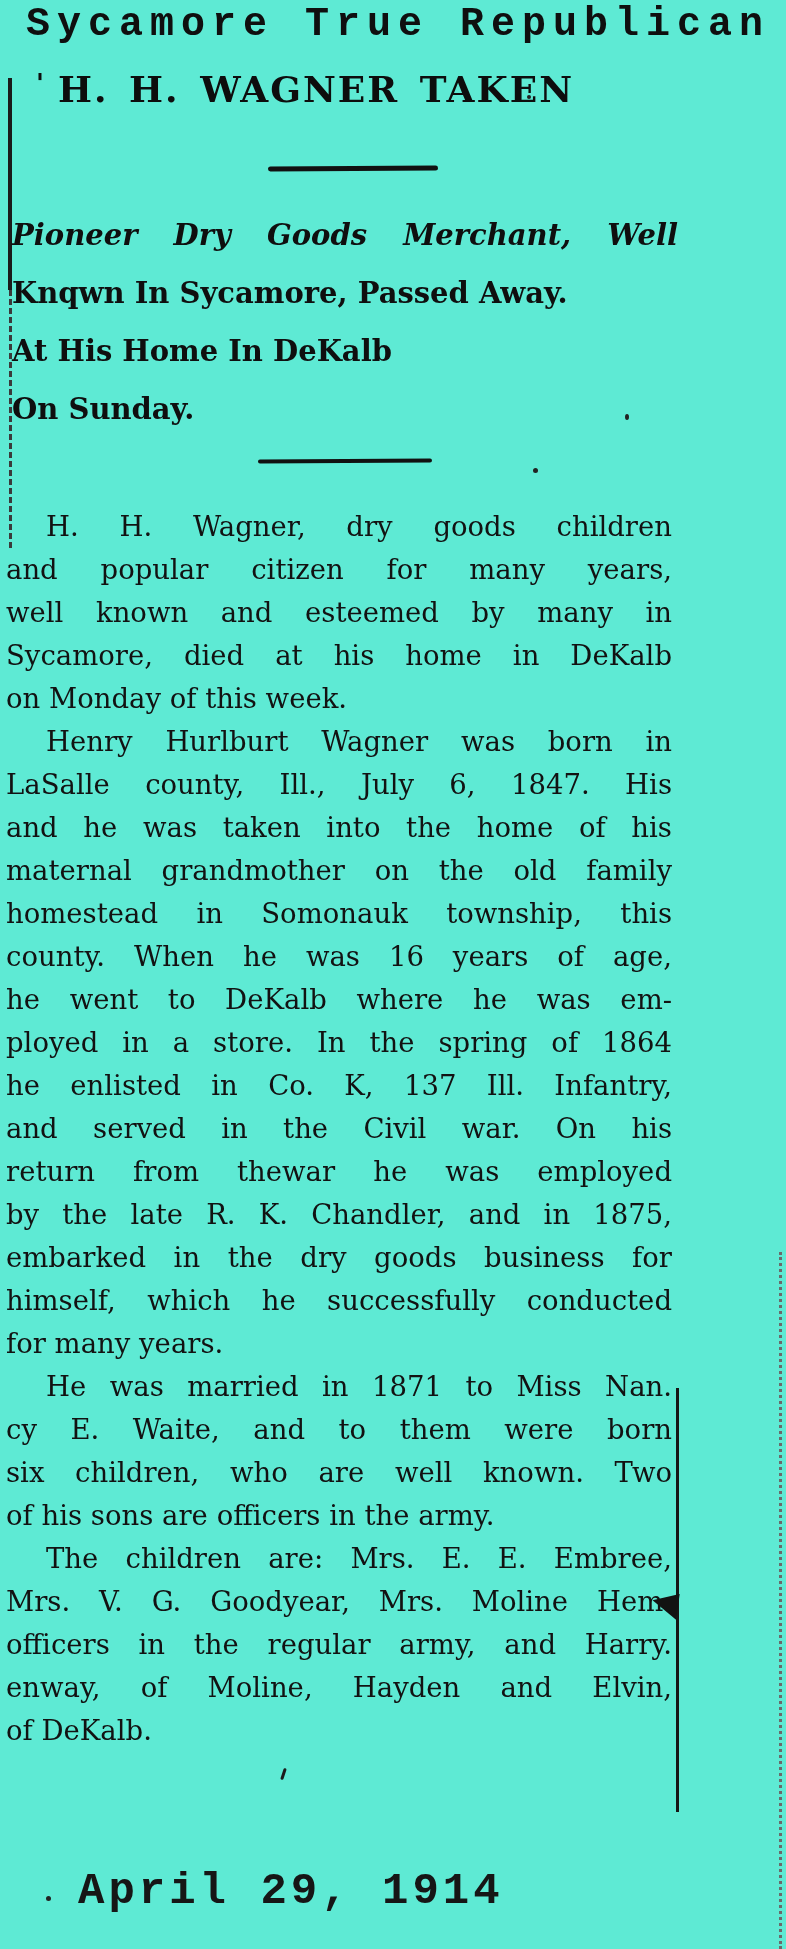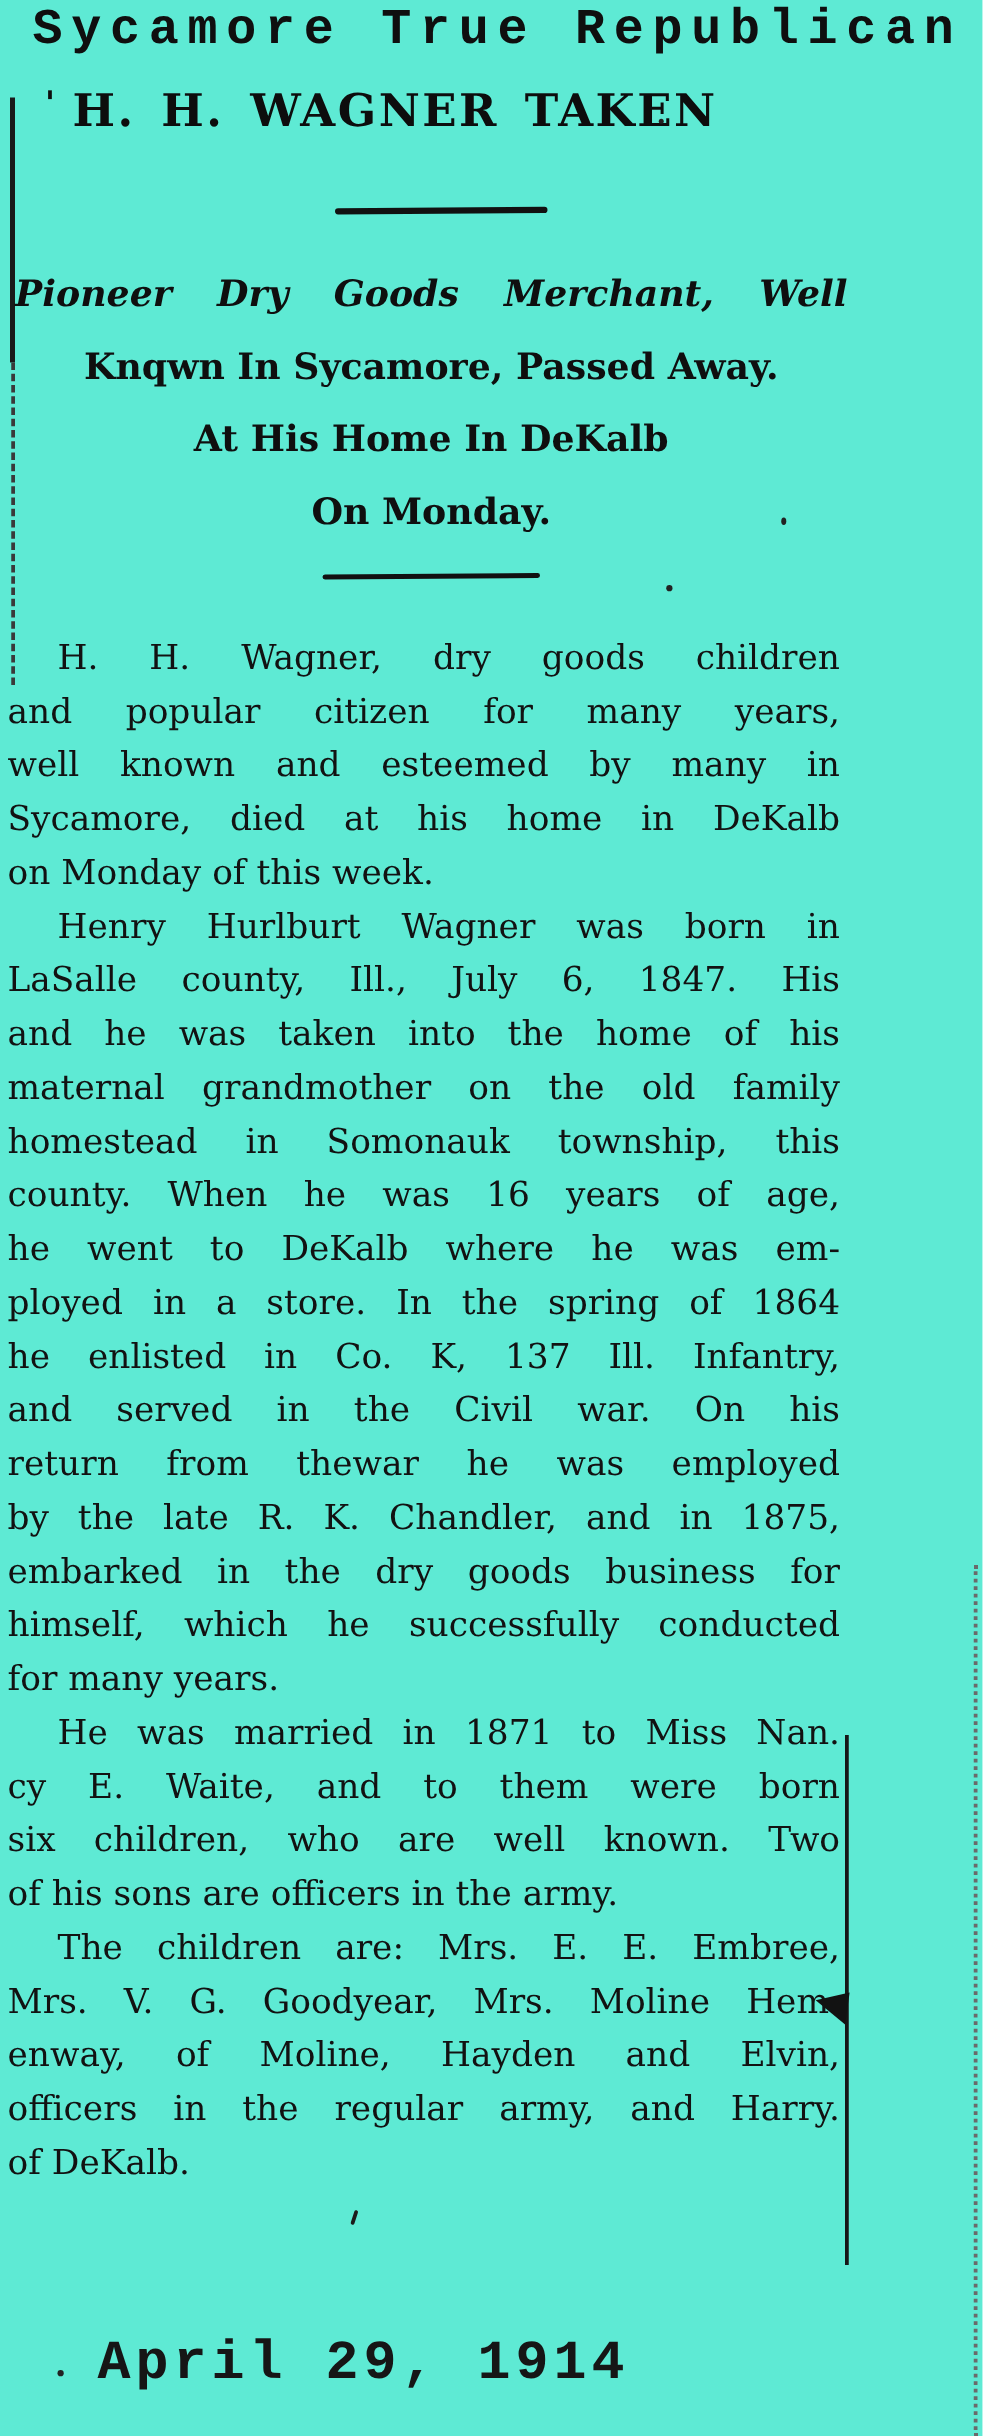--- a/index.html
+++ b/index.html
@@ -69,21 +69,21 @@
     position: absolute;
     left: 12px; top: 206px; width: 666px;
     font-family: "DejaVu Serif", serif;
     font-weight: 700;
     font-size: 29px;
     line-height: 58px;
     color: #141414;
   }
   .subhead .sh-line { width: 100%; }
   .subhead .sh-just { text-align: justify; text-align-last: justify; font-style: italic; }
-  .subhead .sh-center { text-align: center; }
+  .subhead .sh-center { }
 
   .body-col {
     position: absolute;
     left: 6px; top: 505px; width: 666px;
     font-family: "DejaVu Serif", serif;
     font-size: 27.5px;
     line-height: 43px;
     color: #171717;
   }
   .bl {
@@ -158,21 +158,21 @@
   <div class="headline-row print">
     <span class="headline-mark">'</span><span>H. H. WAGNER TAKEN</span>
   </div>
 
   <div class="divider divider1"></div>
 
   <div class="subhead print">
     <div class="sh-line sh-just">Pioneer Dry Goods Merchant, Well</div>
     <div class="sh-line sh-center">Knqwn In Sycamore, Passed Away.</div>
     <div class="sh-line sh-center">At His Home In DeKalb</div>
-    <div class="sh-line sh-center">On Monday.</div>
+    <div class="sh-line sh-center">On Sunday.</div>
   </div>
 
   <div class="divider divider2"></div>
 
   <div class="body-col print">
     <div class="bl ind">H. H. Wagner, dry goods children</div>
     <div class="bl">and popular citizen for many years,</div>
     <div class="bl">well known and esteemed by many in</div>
     <div class="bl">Sycamore, died at his home in DeKalb</div>
     <div class="bl pf">on Monday of this week.</div>
@@ -190,22 +190,22 @@
     <div class="bl">by the late R. K. Chandler, and in 1875,</div>
     <div class="bl">embarked in the dry goods business for</div>
     <div class="bl">himself, which he successfully conducted</div>
     <div class="bl pf">for many years.</div>
     <div class="bl ind">He was married in 1871 to Miss Nan.</div>
     <div class="bl">cy E. Waite, and to them were born</div>
     <div class="bl">six children, who are well known. Two</div>
     <div class="bl pf">of his sons are officers in the army.</div>
     <div class="bl ind">The children are: Mrs. E. E. Embree,</div>
     <div class="bl">Mrs. V. G. Goodyear, Mrs. Moline Hem.</div>
+    <div class="bl">officers in the regular army, and Harry.</div>
     <div class="bl">enway, of Moline, Hayden and Elvin,</div>
-    <div class="bl">officers in the regular army, and Harry.</div>
     <div class="bl pf">of DeKalb.</div>
   </div>
 
   <div class="rule-right"></div>
   <div class="rule-right-blob"></div>
   <div class="dotted-right"></div>
 
   <div class="mark-apostrophe"></div>
   <div class="speck sp1"></div>
   <div class="speck sp2"></div>

